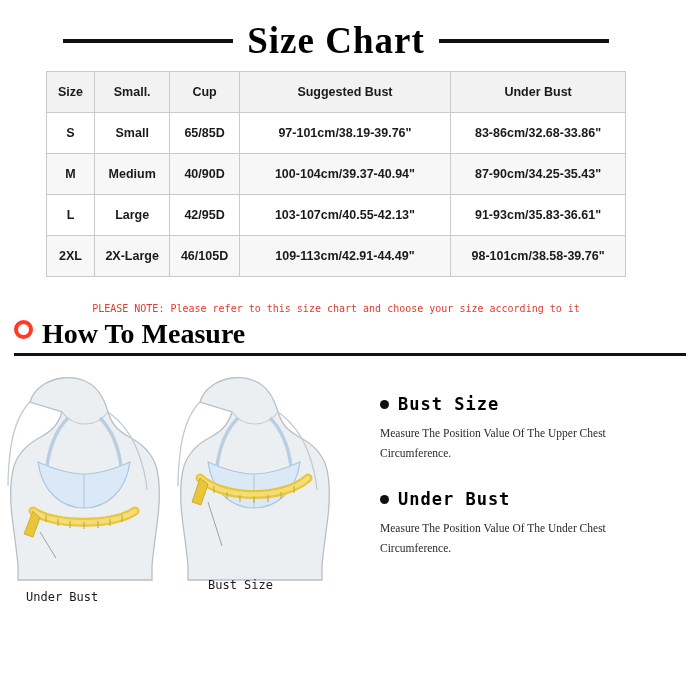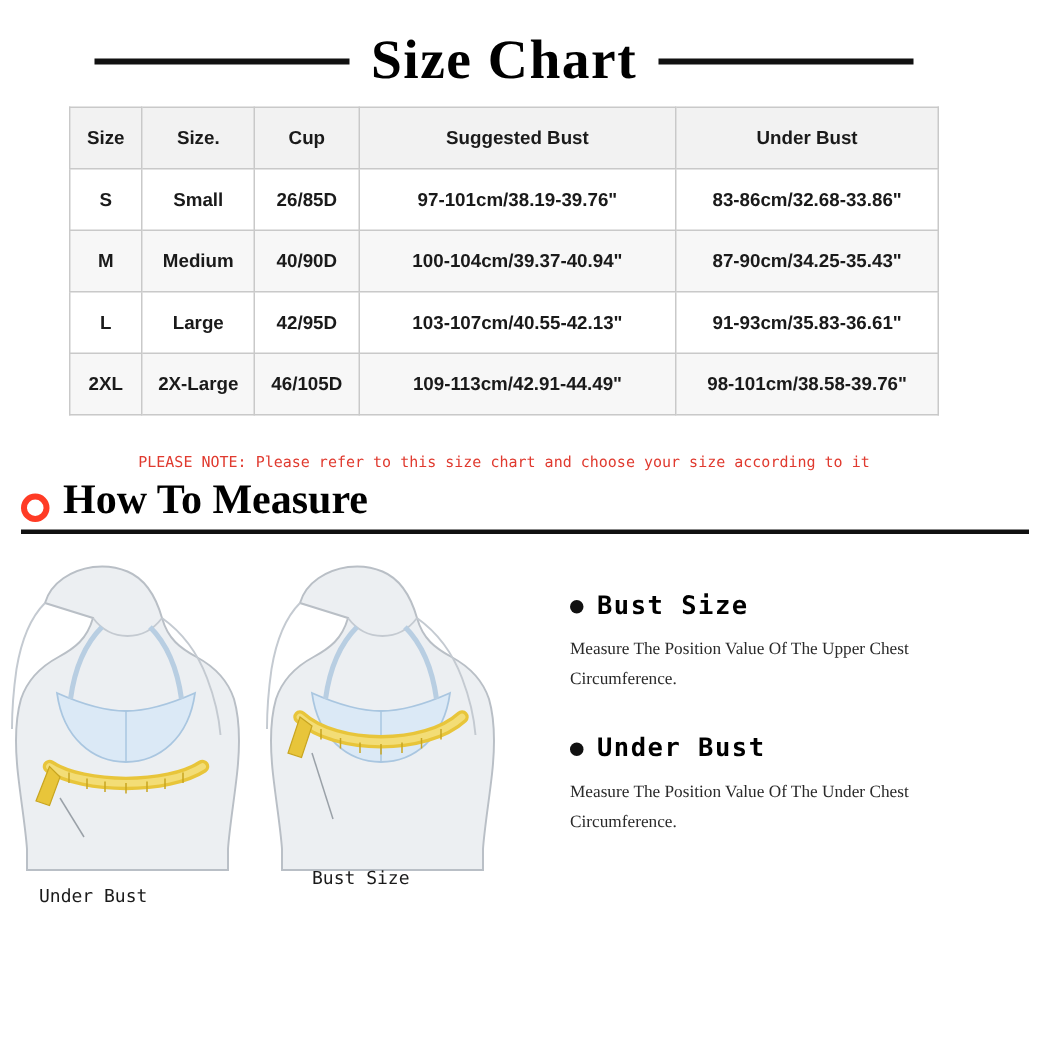--- a/index.html
+++ b/index.html
@@ -88,21 +88,21 @@
     color: #e03a2f;
     font-family: "DejaVu Sans Mono", monospace;
     font-size: 10px;
     padding: 12px 20px 2px 20px;
     letter-spacing: 0px;
   }
 
   
   .htm-row {
     display: flex;
-    align-items: flex-end;
+    align-items: flex-start;
     gap: 9px;
     padding: 4px 0 0 14px;
   }
   .htm-bullet {
     width: 19px;
     height: 19px;
     border-radius: 50%;
     border: 4px solid #ff3b25;
     box-sizing: border-box;
     flex: 0 0 auto;
@@ -193,31 +193,31 @@
       <colgroup>
         <col class="c-size">
           <col class="c-sizename">
           <col class="c-cup">
           <col class="c-bust">
           <col class="c-under">
       </colgroup>
       <thead>
         <tr>
           <th>Size</th>
-          <th>Size.</th>
+          <th>Small.</th>
           <th>Cup</th>
           <th>Suggested Bust</th>
           <th>Under Bust</th>
         </tr>
       </thead>
       <tbody>
         <tr>
           <td>S</td>
           <td>Small</td>
-          <td>26/85D</td>
+          <td>65/85D</td>
           <td>97-101cm/38.19-39.76"</td>
           <td>83-86cm/32.68-33.86"</td>
         </tr>
         <tr>
           <td>M</td>
           <td>Medium</td>
           <td>40/90D</td>
           <td>100-104cm/39.37-40.94"</td>
           <td>87-90cm/34.25-35.43"</td>
         </tr>

